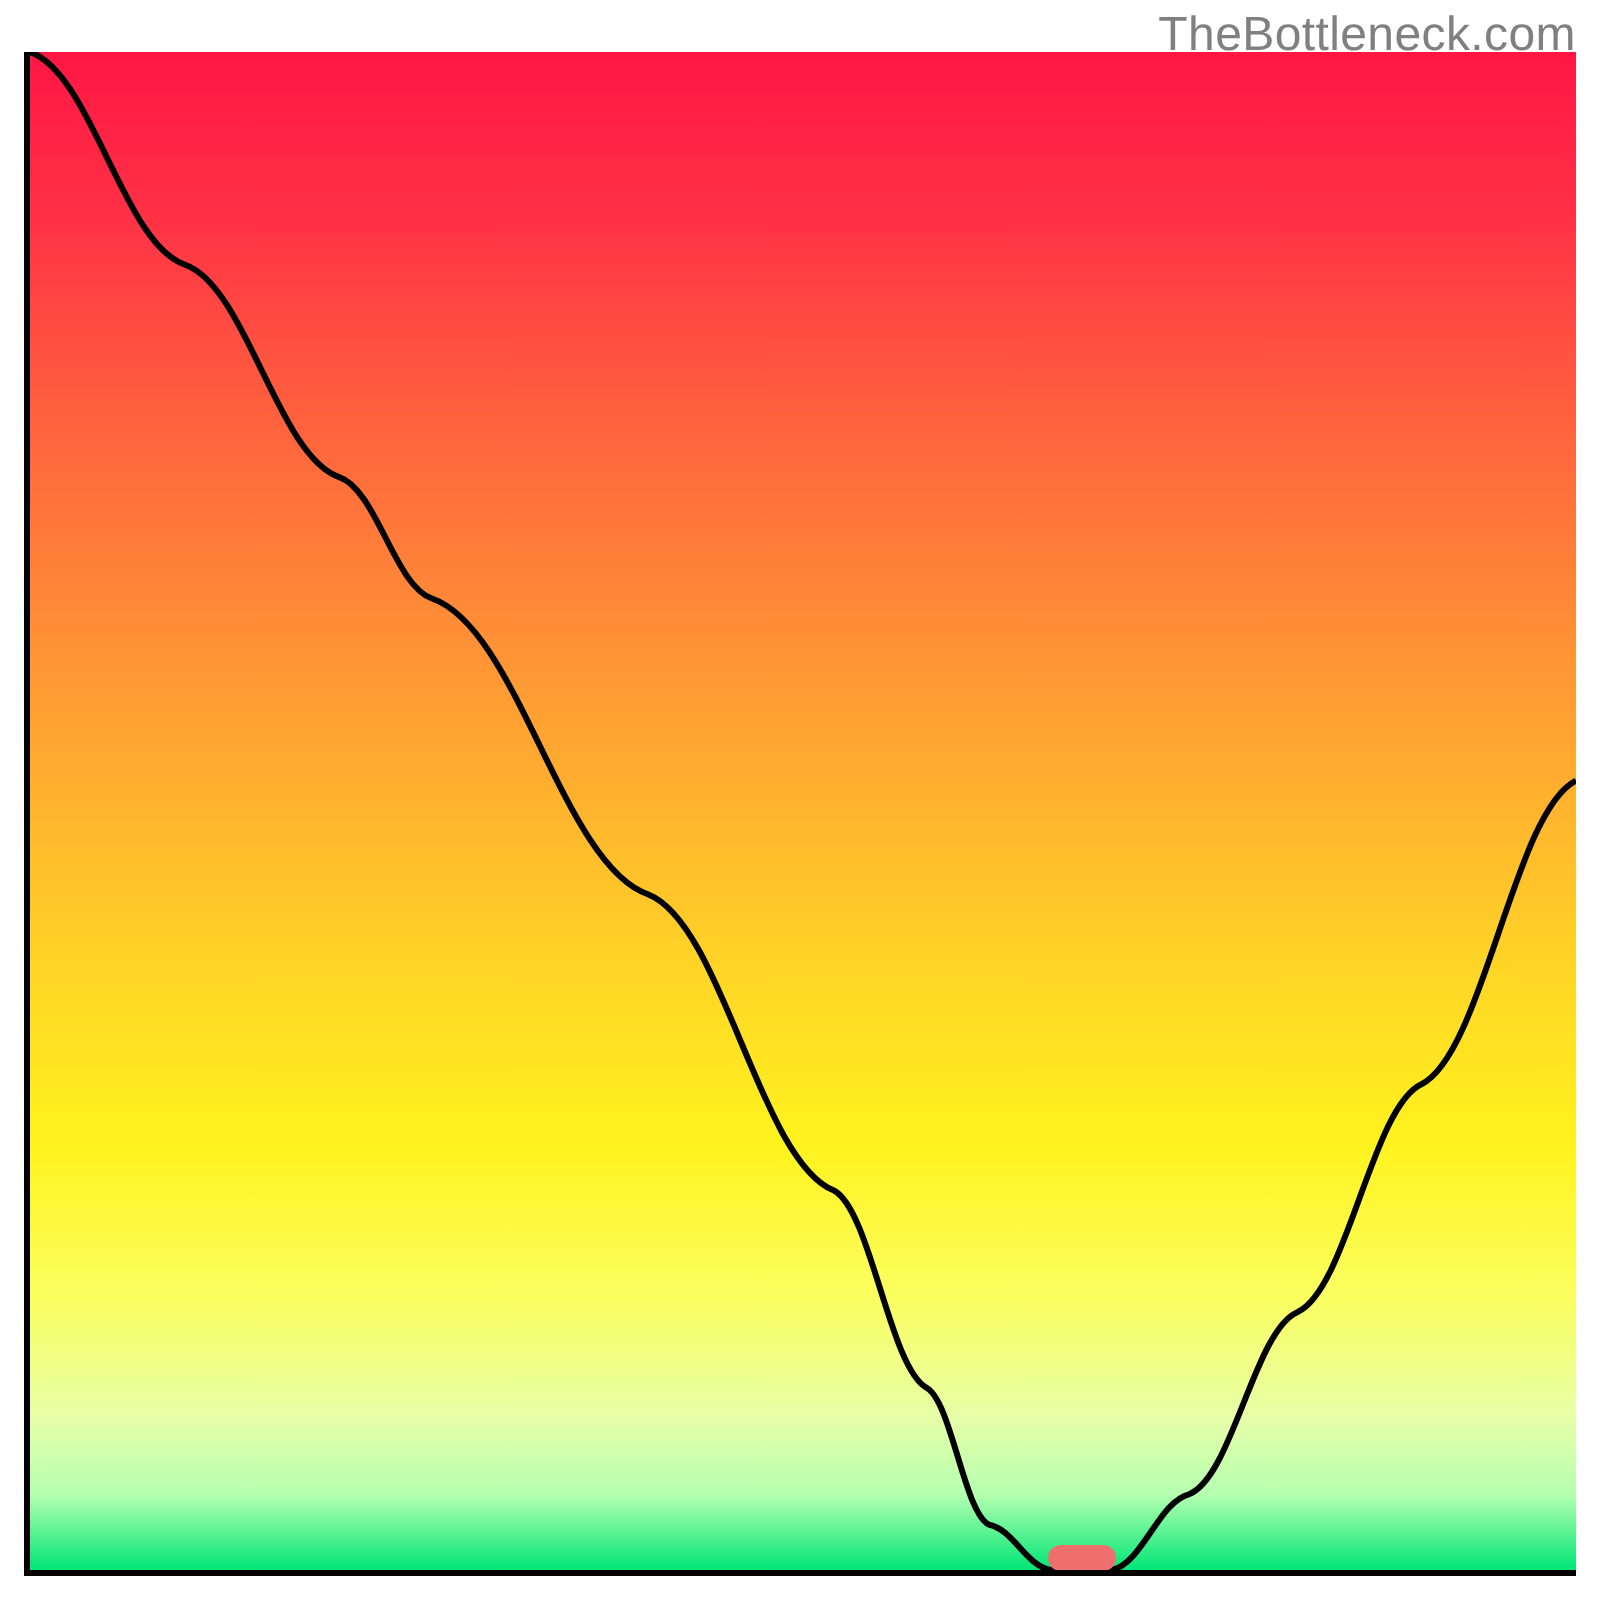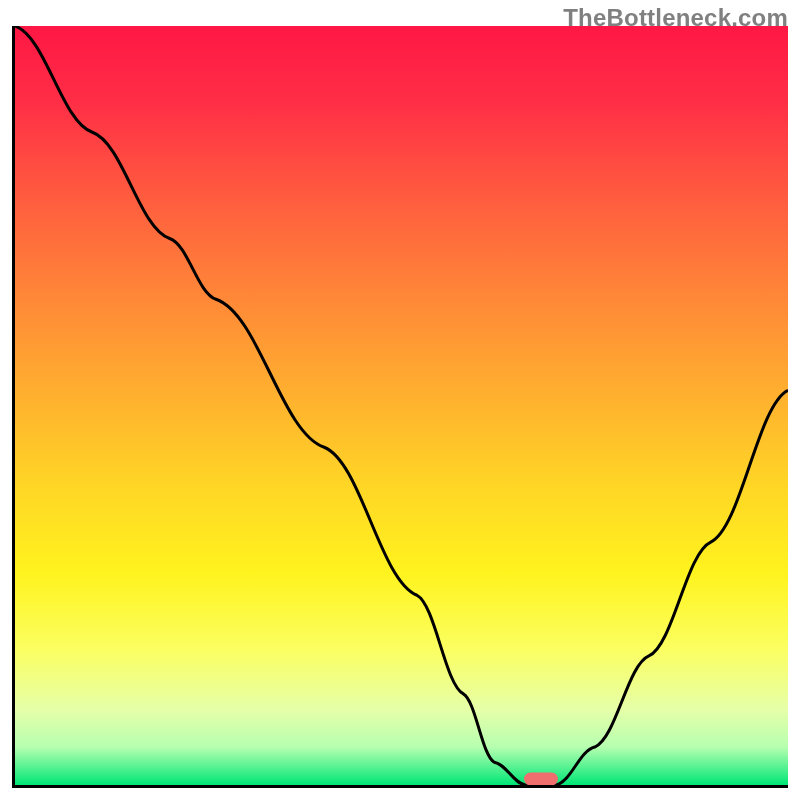--- a/index.html
+++ b/index.html
@@ -15,21 +15,21 @@
     position: relative;
     width: 800px;
     height: 800px;
   }
   .watermark {
     position: absolute;
     right: 12px;
     top: 4px;
     color: #808080;
     font-size: 24px;
-    font-weight: 700;
+    font-weight: 400;
     letter-spacing: 0.2px;
     z-index: 20;
   }
   .plot-area {
     position: absolute;
     left: 12px;
     top: 26px;
     width: 776px;
     height: 762px;
     border-left: 3px solid #000;

